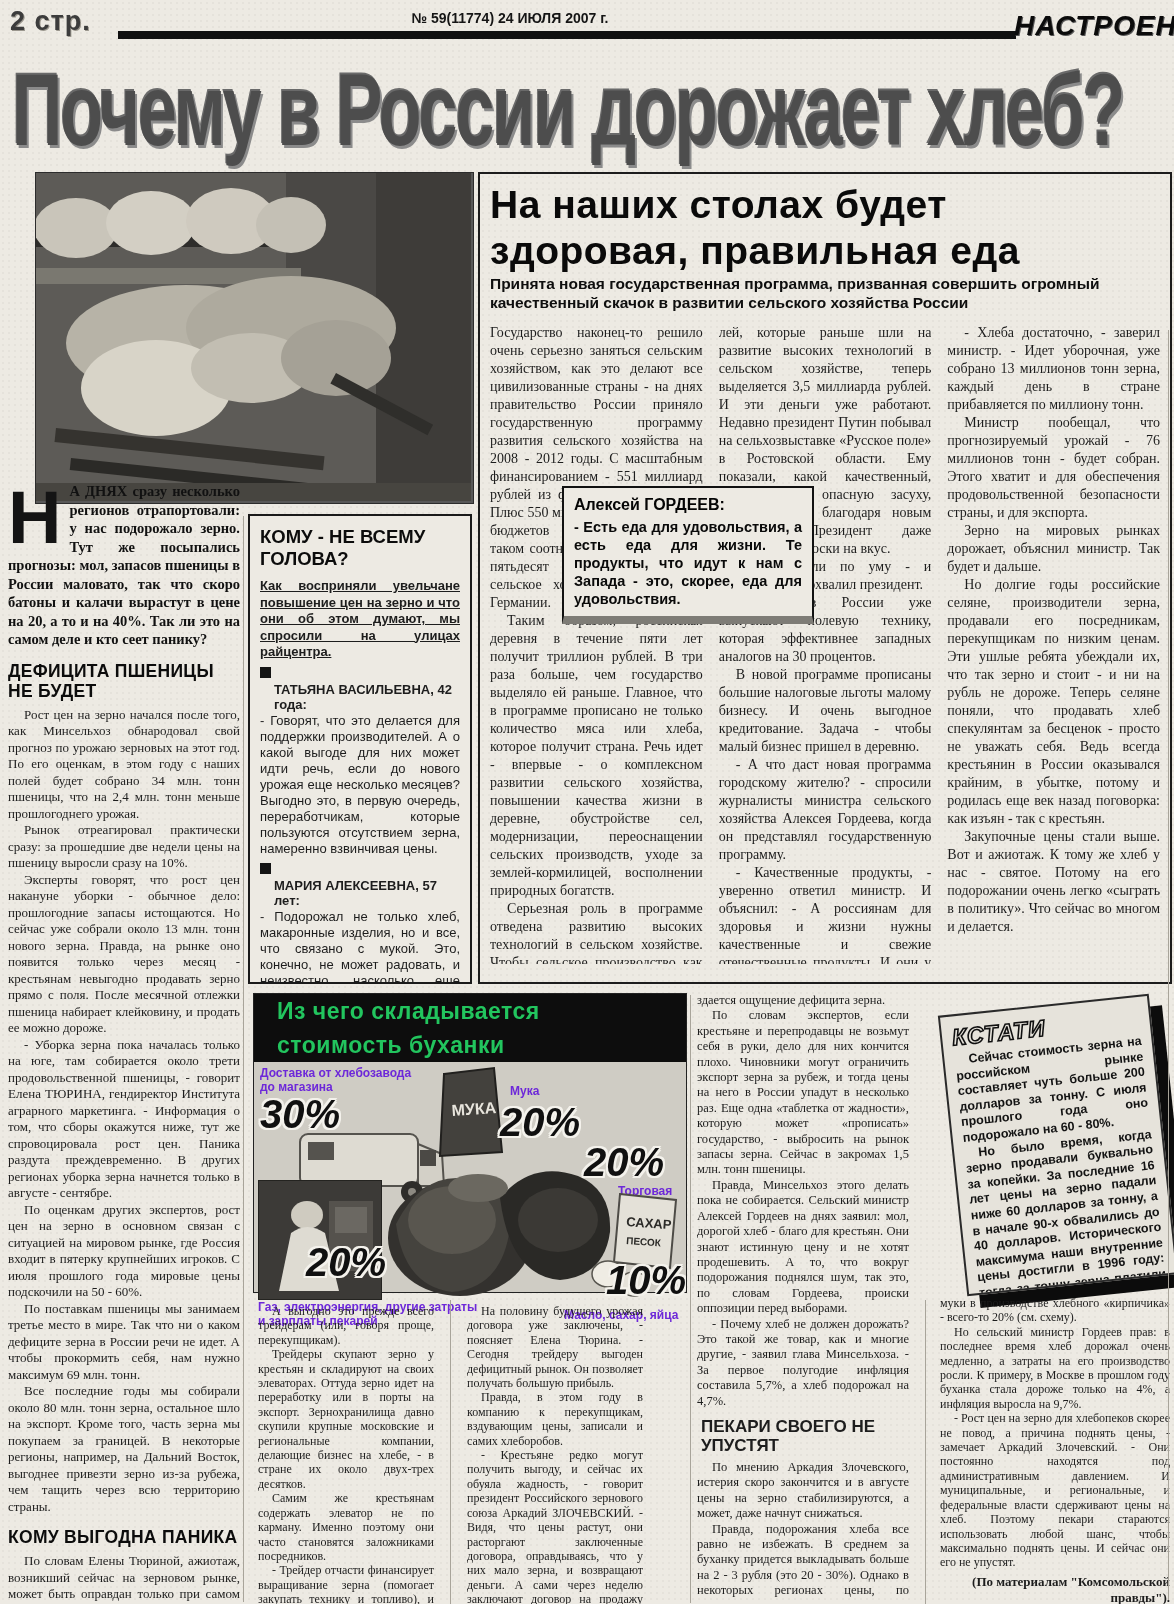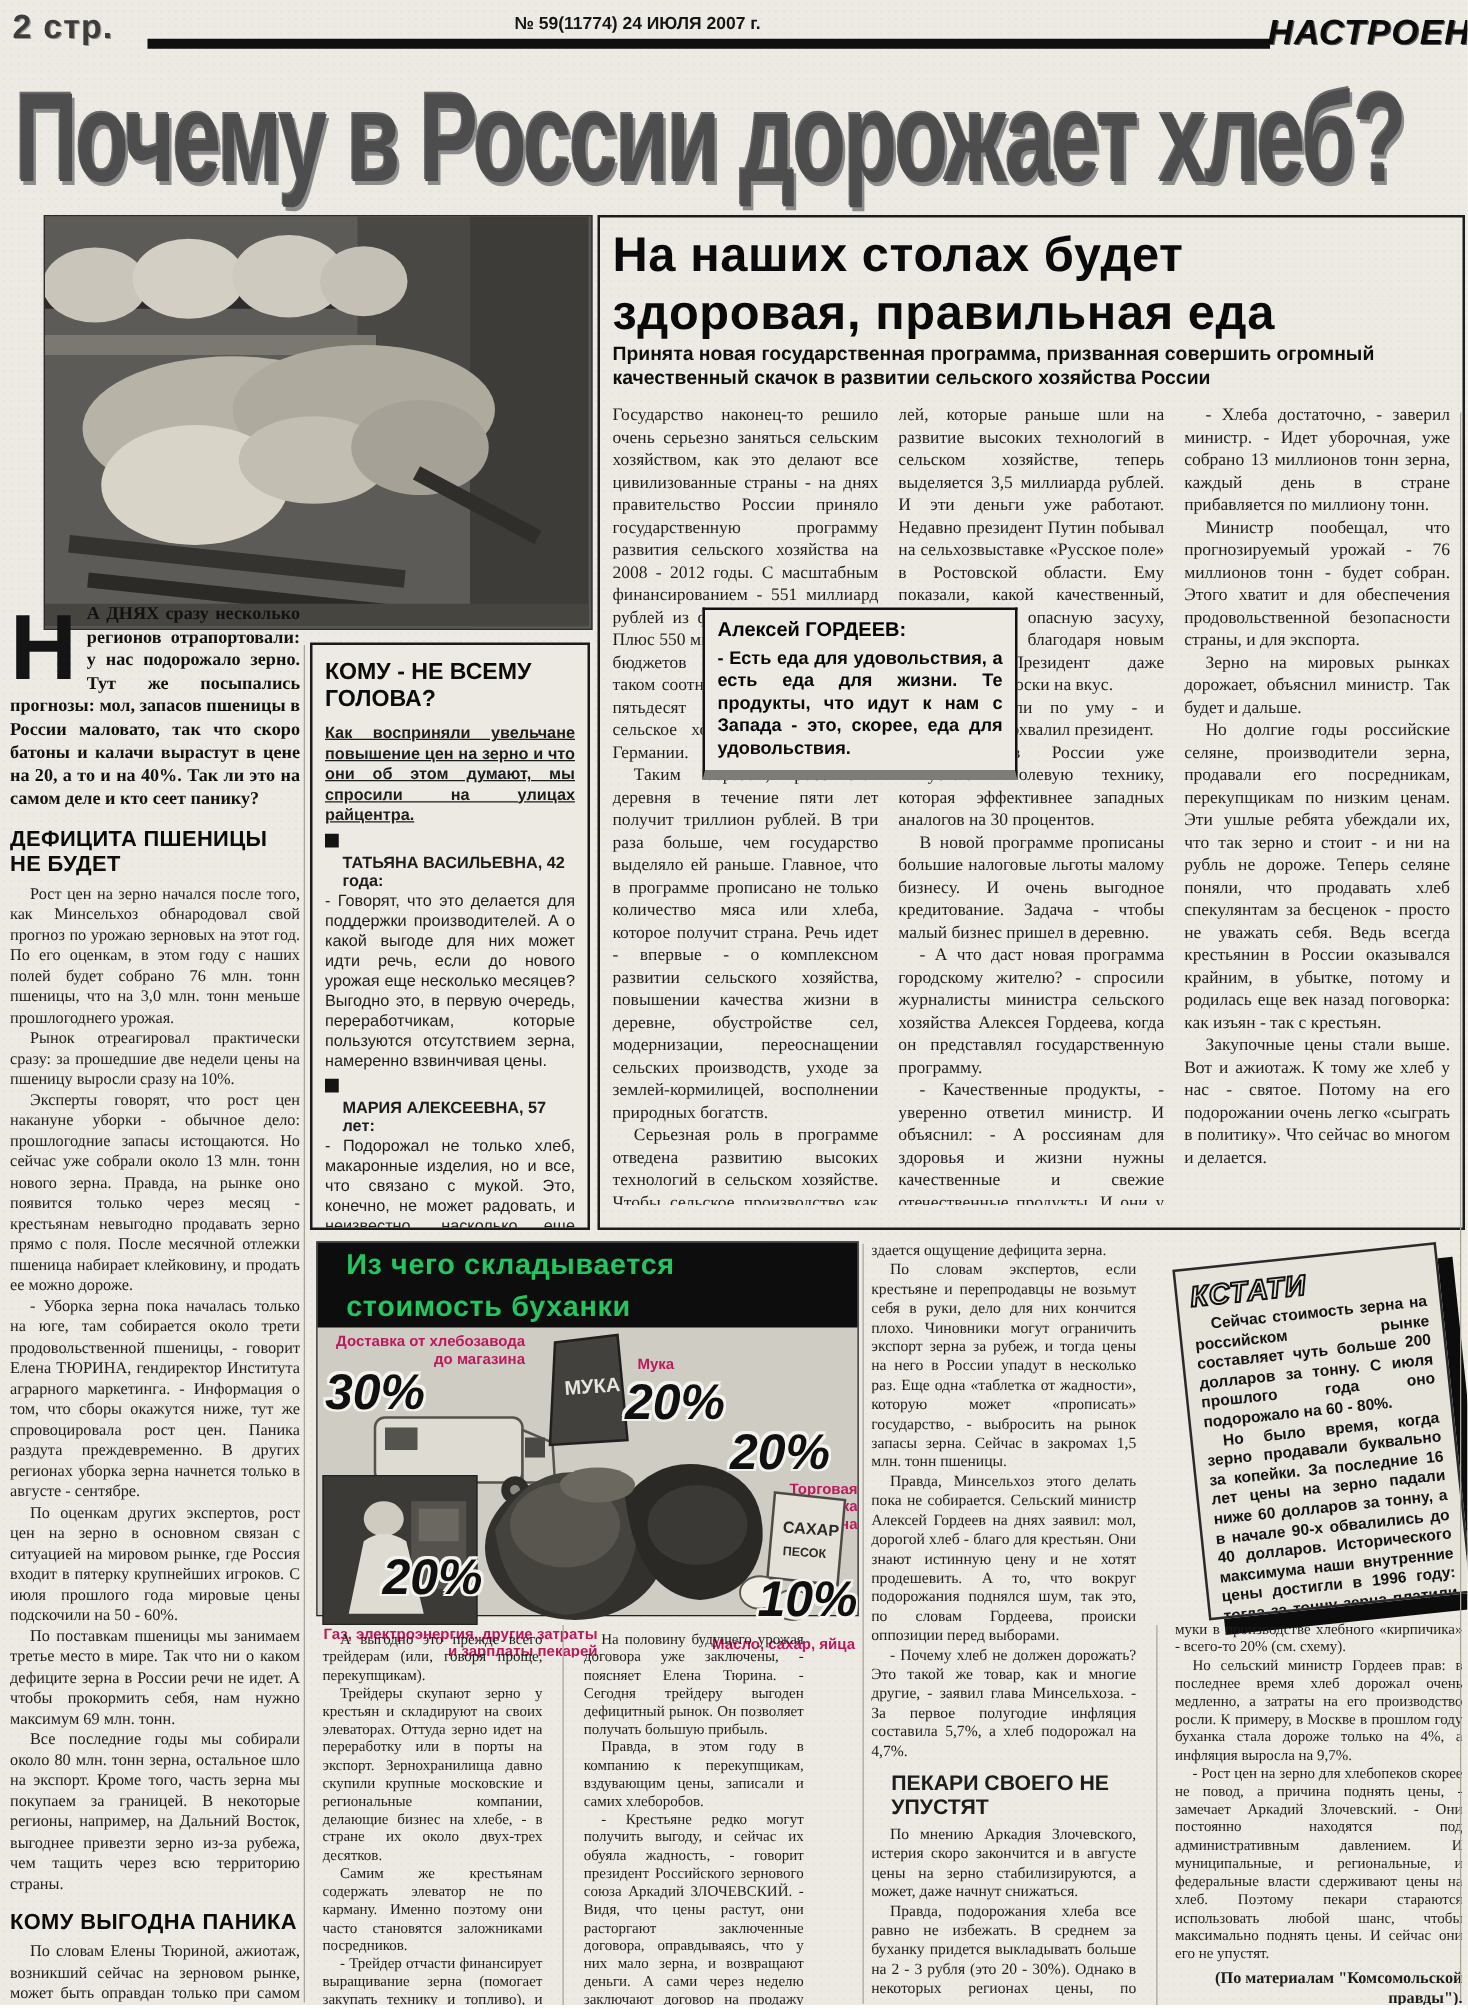--- a/index.html
+++ b/index.html
@@ -47,31 +47,31 @@
   .artcol p{margin:0;text-align:justify;text-indent:17px;font:14px/18px "Liberation Serif",serif;}
   .artcol p.noind{text-indent:0;}
   .quotebox{left:82px;top:312px;width:252px;border:2px solid #111;background:#edeae3;padding:8px 10px;box-sizing:border-box;border-bottom:8px solid #7e7c76;}
   .qlabel{font:bold 16px "Liberation Sans",sans-serif;color:#050505;margin-bottom:4px;}
   .qtext{font:bold 14.5px/18px "Liberation Sans",sans-serif;text-align:justify;color:#0a0a0a;}
 
   
   .infobox{left:253px;top:993px;width:434px;height:300px;box-sizing:border-box;border:1px solid #222;background:#cfccc4;}
   .infotitle{background:#0d0d0d;color:#22c55e;font:bold 23px/34px "Liberation Sans",sans-serif;padding:0 23px;letter-spacing:0.5px;}
   .infobody{position:relative;height:264px;overflow:hidden;}
-  .cap{font:bold 12px/14px "Liberation Sans",sans-serif;color:#be185d;text-align:right;}
+  .cap{font:bold 12px/14px "Liberation Sans",sans-serif;color:#6d28d9;}
   .pct{font:bold italic 40px "Liberation Sans",sans-serif;color:#101010;
        text-shadow:-2px 0 #f4f2ec,2px 0 #f4f2ec,0 -2px #f4f2ec,0 2px #f4f2ec,-2px -2px #f4f2ec,2px 2px #f4f2ec,-2px 2px #f4f2ec,2px -2px #f4f2ec;}
   .store{background:#262626;color:#efefef;}
   .storeword{font:bold 17px "Liberation Sans",sans-serif;letter-spacing:3px;color:#e8e8e8;text-shadow:0 0 2px #000;}
 
   
   .midcol{left:697px;top:993px;width:212px;height:612px;overflow:hidden;}
   .midcol p{margin:0;text-align:justify;text-indent:15px;font:12.5px/15.4px "Liberation Serif",serif;}
   .midcol p.noind{text-indent:0;}
-  .midhead{font:bold 17px/19px "Liberation Sans",sans-serif;margin:8px 0 5px 16px;}
+  .midhead{font:bold 17px/19px "Liberation Sans",sans-serif;margin:8px 0 5px 4px;}
 
   
   .kstati{left:952px;top:1004px;width:212px;height:282px;background:#e6e3db;border:2px solid #2a2a2a;
           transform:rotate(-6deg);box-shadow:12px 13px 0 #0c0c0c;padding:8px 10px;box-sizing:border-box;overflow:hidden;}
   .ktitle{font:bold italic 23px "Liberation Sans",sans-serif;color:#e6e3db;-webkit-text-stroke:1.6px #101010;letter-spacing:1px;margin-bottom:2px;}
   .kstati p{margin:0;text-align:justify;text-indent:14px;font:bold 12.5px/15.6px "Liberation Sans",sans-serif;color:#131313;}
 
   
   .bcol{overflow:hidden;}
   .bcol p{margin:0;text-align:justify;text-indent:14px;font:12px/14.4px "Liberation Serif",serif;}
@@ -120,21 +120,21 @@
       <rect x="0" y="310" width="435" height="18" fill="#474540"></rect>
     </svg>
   </div>
 
   <div class="abs leftcol bodycol">
     <div>
       <span class="dropcap">Н</span>
       <div class="lead">А ДНЯХ сразу несколько регионов отрапортовали: у нас подорожало зерно. Тут же посыпались прогнозы: мол, запасов пшеницы в России маловато, так что скоро батоны и калачи вырастут в цене на 20, а то и на 40%. Так ли это на самом деле и кто сеет панику?</div>
     </div>
     <div class="sechead">ДЕФИЦИТА ПШЕНИЦЫ НЕ БУДЕТ</div>
-    <p>Рост цен на зерно начался после того, как Минсельхоз обнародовал свой прогноз по урожаю зерновых на этот год. По его оценкам, в этом году с наших полей будет собрано 76 млн. тонн пшеницы, что на 3,0 млн. тонн меньше прошлогоднего урожая.</p>
+    <p>Рост цен на зерно начался после того, как Минсельхоз обнародовал свой прогноз по урожаю зерновых на этот год. По его оценкам, в этом году с наших полей будет собрано 34 млн. тонн пшеницы, что на 2,4 млн. тонн меньше прошлогоднего урожая.</p>
     <p>Рынок отреагировал практически сразу: за прошедшие две недели цены на пшеницу выросли сразу на 10%.</p>
     <p>Эксперты говорят, что рост цен накануне уборки - обычное дело: прошлогодние запасы истощаются. Но сейчас уже собрали около 13 млн. тонн нового зерна. Правда, на рынке оно появится только через месяц - крестьянам невыгодно продавать зерно прямо с поля. После месячной отлежки пшеница набирает клейковину, и продать ее можно дороже.</p>
     <p>- Уборка зерна пока началась только на юге, там собирается около трети продовольственной пшеницы, - говорит Елена ТЮРИНА, гендиректор Института аграрного маркетинга. - Информация о том, что сборы окажутся ниже, тут же спровоцировала рост цен. Паника раздута преждевременно. В других регионах уборка зерна начнется только в августе - сентябре.</p>
     <p>По оценкам других экспертов, рост цен на зерно в основном связан с ситуацией на мировом рынке, где Россия входит в пятерку крупнейших игроков. С июля прошлого года мировые цены подскочили на 50 - 60%.</p>
     <p>По поставкам пшеницы мы занимаем третье место в мире. Так что ни о каком дефиците зерна в России речи не идет. А чтобы прокормить себя, нам нужно максимум 69 млн. тонн.</p>
     <p>Все последние годы мы собирали около 80 млн. тонн зерна, остальное шло на экспорт. Кроме того, часть зерна мы покупаем за границей. В некоторые регионы, например, на Дальний Восток, выгоднее привезти зерно из-за рубежа, чем тащить через всю территорию страны.</p>
     <div class="sechead">КОМУ ВЫГОДНА ПАНИКА</div>
     <p>По словам Елены Тюриной, ажиотаж, возникший сейчас на зерновом рынке, может быть оправдан только при самом пессимистичном прогнозе на сбор урожая: если мы соберем зерна на 5 - 7 млн. тонн меньше.</p>
 
   </div>

